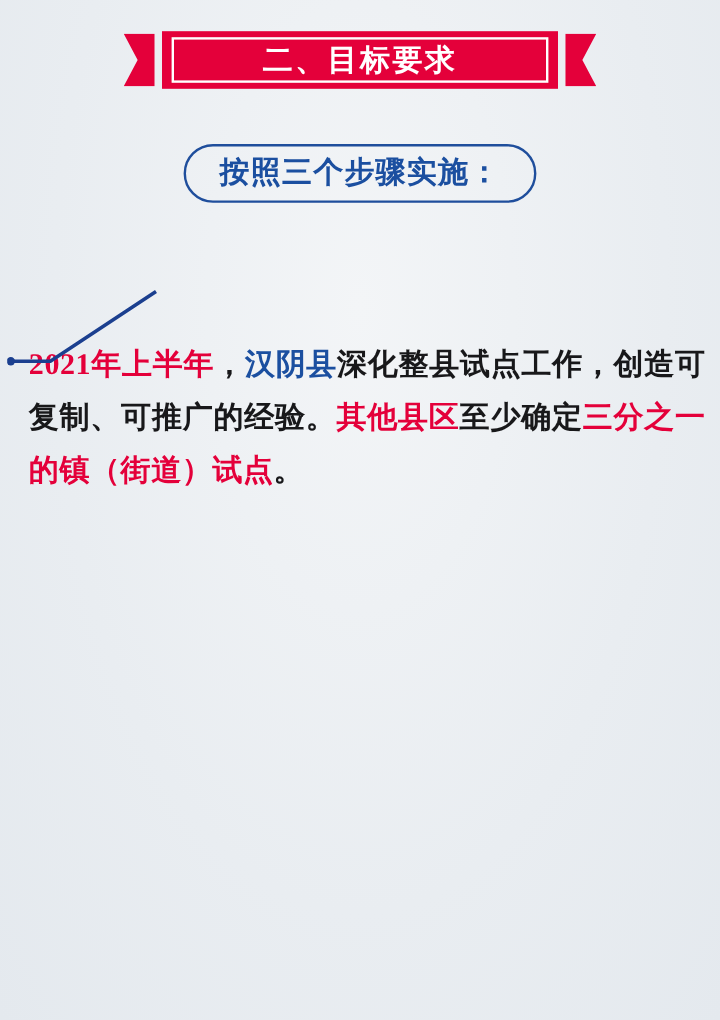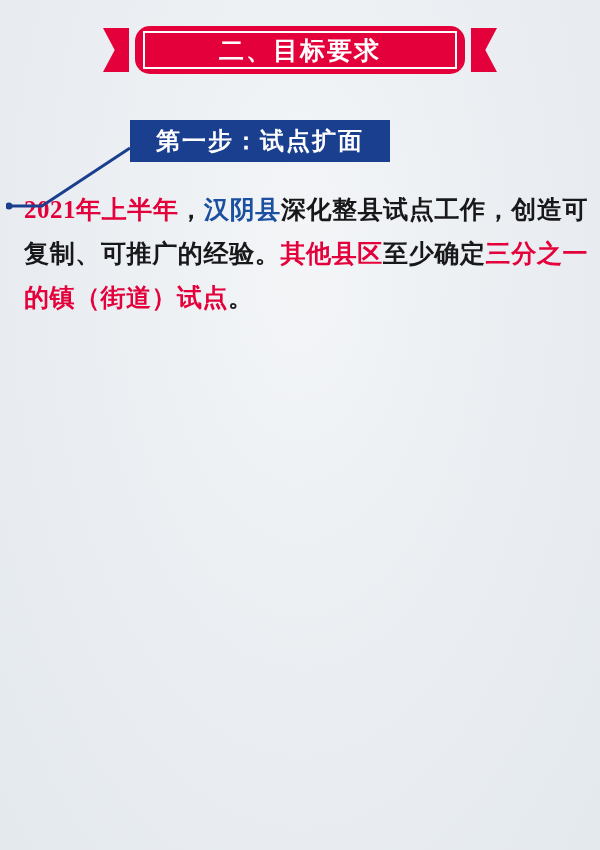--- a/index.html
+++ b/index.html
@@ -49,21 +49,20 @@
   .banner {
     position: absolute;
     left: 0;
     top: 0;
     width: 330px;
     height: 48px;
     background: #e4003a;
     display: flex;
     align-items: center;
     justify-content: center;
-    border-radius: 15px;
   }
   .banner-inner {
     width: 310px;
     height: 34px;
     border: 2px solid #ffffff;
     display: flex;
     align-items: center;
     justify-content: center;
   }
   .banner-title {
@@ -163,26 +162,28 @@
     <div class="banner-ribbon-left"></div>
     <div class="banner-ribbon-right"></div>
     <div class="banner">
       <div class="banner-inner">
         <span class="banner-title">二、目标要求</span>
       </div>
     </div>
   </div>
 
 
+  <div class="pill-wrap">
+    <div class="pill">
+      <span class="pill-text">按照三个步骤实施：</span>
+    </div>
+  </div>
 
   <div class="step-block">
     <svg class="connector" viewBox="0 0 126 66">
       <polyline points="2,62 36,62 124,4" fill="none" stroke="#1b3f8f" stroke-width="3"></polyline>
       <circle cx="3" cy="62" r="3.5" fill="#1b3f8f"></circle>
     </svg>
-    <div class="step-bar">
-      <span class="step-bar-text">第一步：试点扩面</span>
-    </div>
   </div>
 
   <p class="step-text" id="step-paragraph"><span style="color: rgb(228, 0, 58);">2021年上半年</span><span style="color: rgb(24, 24, 26);">，</span><span style="color: rgb(27, 79, 160);">汉阴县</span><span style="color: rgb(24, 24, 26);">深化整县试点工作，创造可复制、可推广的经验。</span><span style="color: rgb(228, 0, 58);">其他县区</span><span style="color: rgb(24, 24, 26);">至少确定</span><span style="color: rgb(228, 0, 58);">三分之一的镇（街道）试点</span><span style="color: rgb(24, 24, 26);">。</span></p>
 
 </div>
 
 </body></html>

